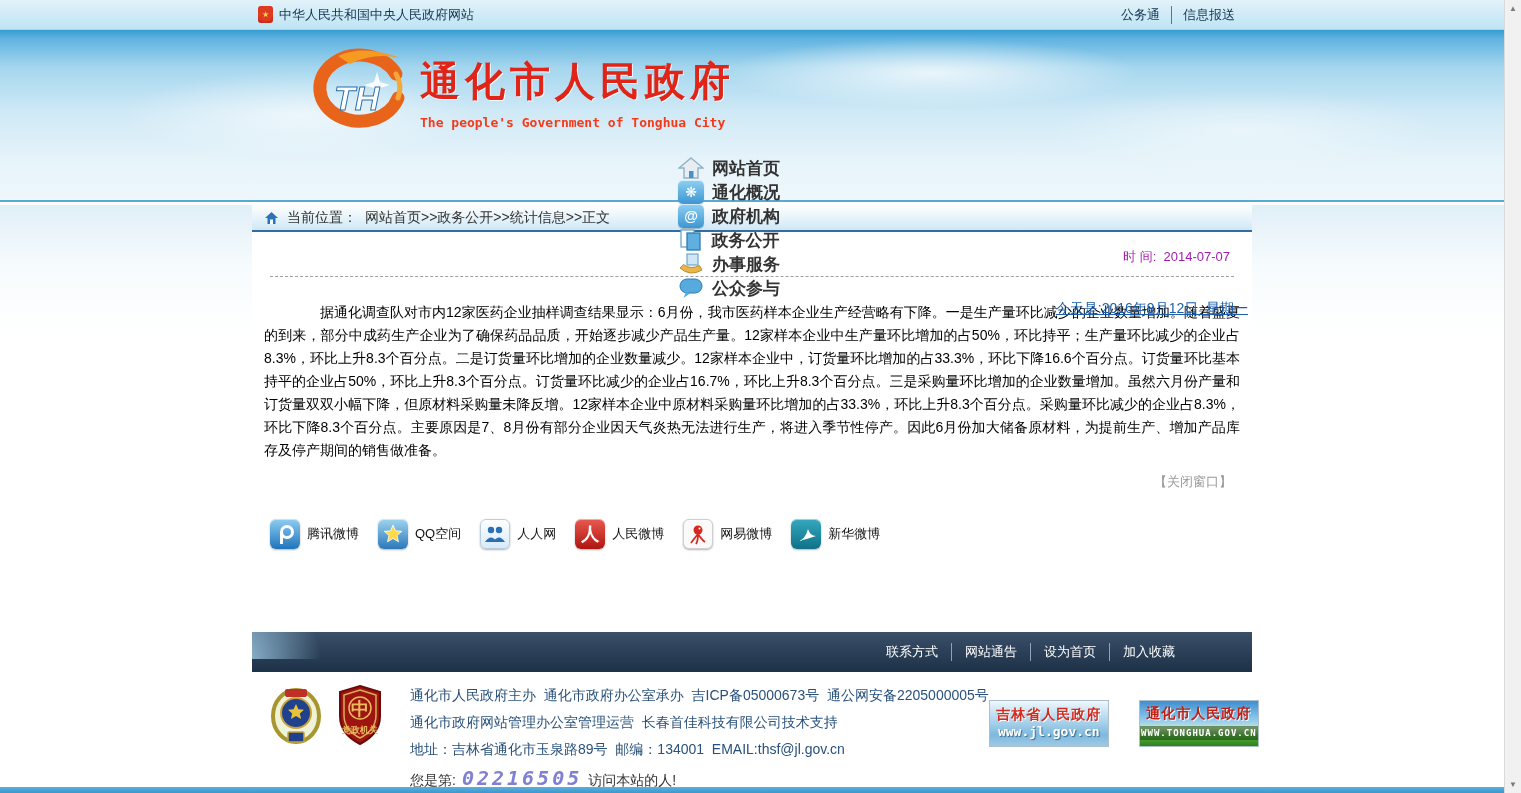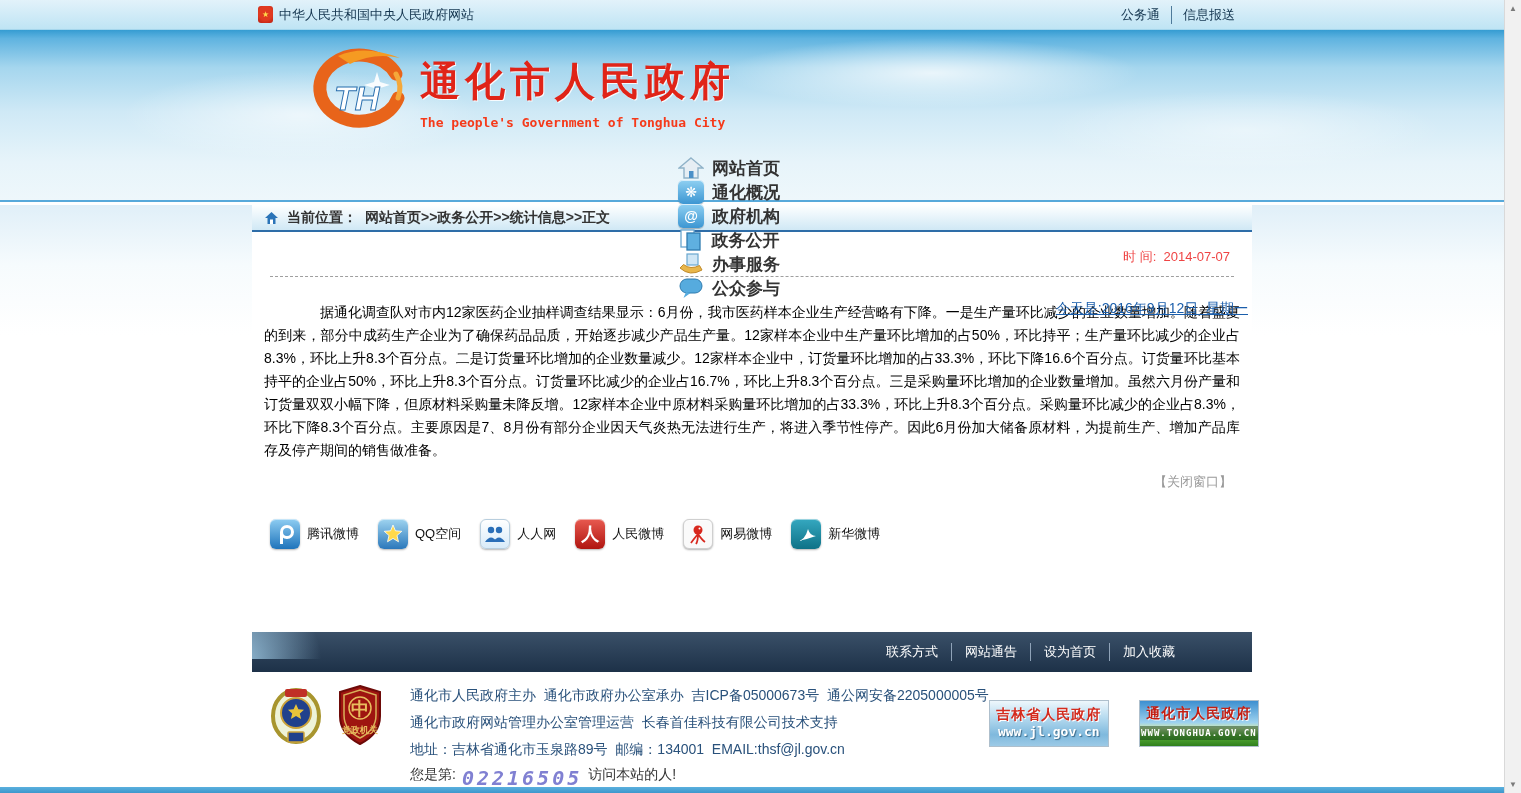--- a/index.html
+++ b/index.html
@@ -59,27 +59,27 @@
     background:linear-gradient(#8fd0f2,#3c96d2);
     box-shadow:inset 0 1px 0 rgba(255,255,255,.65), 0 1px 1px rgba(0,0,0,.25);
     display:flex; align-items:center; justify-content:center;
     color:#fff; font-weight:bold; font-size:14px; }
   .nav-date { margin-left:auto; font-size:14px; color:#1b5eab; white-space:pre; padding-right:4px;text-decoration:underline; }
 
   
   .page-lower { background:linear-gradient(180deg,#e0eff8 0,#f6fbfd 60px,#ffffff 130px); }
   .breadcrumb { width:1000px; margin:0 auto; margin-top:3px; height:27px;
     background:linear-gradient(#feffff,#d0e8f5); border-bottom:2px solid #2e6da8;
-    display:flex; align-items:center; gap:8px; padding-left:12px; font-size:14px; color:#333;font-weight:bold; }
+    display:flex; align-items:center; gap:8px; padding-left:12px; font-size:14px; color:#333; }
   .bc-path { cursor:pointer; }
 
   
   .content { width:1000px; margin:0 auto; background:#fff; height:400px; overflow:hidden; }
   .article-title { text-align:center; padding-top:30px; font-size:19px; font-weight:bold; color:#000; }
-  .article-time { text-align:right; padding:16px 22px 6px 0; color:#ef4444; font-size:13px; white-space:pre; }
+  .article-time { text-align:right; padding:16px 22px 6px 0; color:#a21caf; font-size:13px; white-space:pre; }
   .dashed { border-top:1px dashed #9f9f9f; margin:4px 18px 0 18px; }
   .article-body { margin:24px 12px 0 12px; font-size:14px; line-height:23px;
     text-align:justify; color:#000; text-indent:56px; }
   .close-row { text-align:right; padding:10px 20px 0 0; }
   .close-link { color:#999; font-size:13px; cursor:pointer; }
 
   
   .share-row { display:flex; align-items:center; margin:28px 0 0 18px; }
   .share-item { display:flex; align-items:center; gap:7px; margin-right:19px;
     font-size:13px; color:#111; cursor:pointer; }
@@ -100,21 +100,21 @@
     background:radial-gradient(circle at 0 34px, rgba(170,215,242,.95), rgba(170,215,242,0) 72%); }
   .f-link { cursor:pointer; padding:0 13px; white-space:nowrap; }
   .f-link + .f-link { border-left:1px solid #8fa3b8; }
 
   .footer-body { width:1000px; margin:0 auto; background:#fff; height:127px;
     display:flex; align-items:flex-start; }
   .badges { display:flex; gap:13px; margin-left:17px; padding-top:12px; }
   .badge { cursor:pointer; }
   .footer-text { margin-left:26px; padding-top:10px; font-size:14px; color:#29517b; }
   .footer-text .fline { white-space:pre; line-height:27px; }
-  .counter-line { margin-top:3px; color:#333; font-size:14px; display:flex; align-items:flex-start; }
+  .counter-line { margin-top:3px; color:#333; font-size:14px; display:flex; align-items:flex-end; }
   .counter-value { margin:0 6px; color:#8080d2; font-size:20px; font-weight:bold; font-style:italic;
     letter-spacing:3px; font-family:"DejaVu Sans Mono","Liberation Mono",monospace; }
 
   .banners { margin-left:auto; display:flex; gap:30px; padding-top:28px; margin-right:20px; }
   .banner { width:120px; height:47px; border:1px solid #aebfcc; cursor:pointer; overflow:hidden; }
   .banner1 { background:linear-gradient(180deg,#eef7fc 0%,#b9dcf0 35%,#7fb9dd 75%,#9ccae6 100%); }
   .banner1 .b-title { margin-top:5px; text-align:center; font-size:14px; font-weight:bold;
     color:#d42b1e; text-shadow:1px 1px 0 #fff; letter-spacing:1px; }
   .banner1 .b-url { text-align:center; font-size:13px; font-weight:bold; color:#fff;
     text-shadow:1px 1px 1px #3a6a8a; font-family:"DejaVu Sans Mono","Liberation Mono",monospace; }

